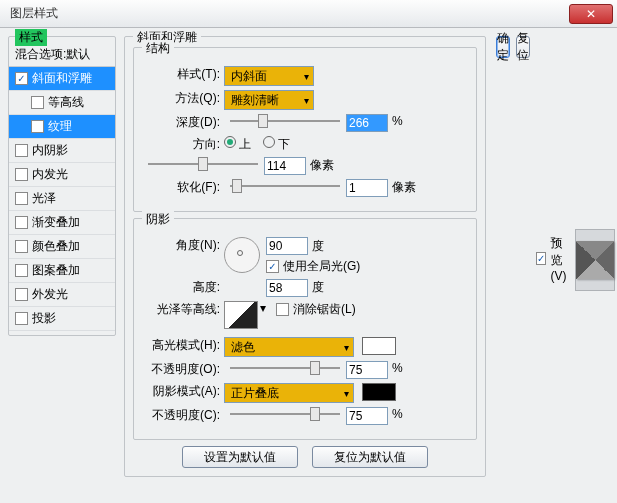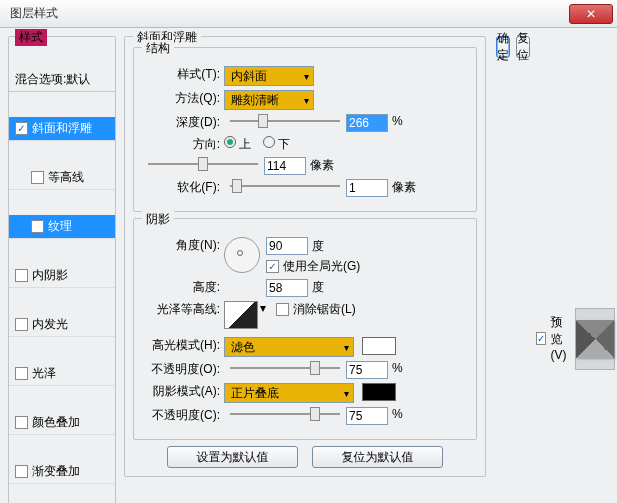--- a/index.html
+++ b/index.html
@@ -4,23 +4,23 @@
 <style>
 * { box-sizing: border-box; margin: 0; padding: 0; font-family: "Microsoft YaHei", sans-serif; font-size: 12px; }
 body { background: #eef0f1; width: 617px; height: 503px; overflow: hidden; }
 .titlebar { height: 28px; background: linear-gradient(#fdfdfd,#e6e9ec); border-bottom: 1px solid #b7babe; display: flex; align-items: center; padding: 0 4px; }
 .titlebar .title { padding-left: 6px; color: #333; }
 .titlebar .spacer { flex: 1; }
 .close-btn { width: 44px; height: 20px; background: linear-gradient(#e07070,#c83030); border: 1px solid #8a2020; border-radius: 3px; color: #fff; display: flex; align-items: center; justify-content: center; font-size: 12px; }
 .content { display: flex; padding: 8px 8px 8px 8px; }
 .left-panel { width: 108px; }
 .fieldset { border: 1px solid #c0c4c8; border-radius: 2px; padding: 6px 0 4px 0; position: relative; }
-.fieldset-label { position: absolute; top: -8px; left: 6px; background: #be185d; padding: 0 4px; }
+.fieldset-label { position: absolute; top: -8px; left: 6px; background: #22c55e; padding: 0 4px; }
 .style-list { }
-.style-item { padding: 3px 6px 3px 6px; display: flex; align-items: center; gap: 4px; border-bottom: 1px solid #dbdee1; margin-top: 25px; }
+.style-item { padding: 3px 6px 3px 6px; display: flex; align-items: center; gap: 4px; border-bottom: 1px solid #dbdee1; }
 .style-item.header { font-weight: normal; border-bottom: 1px solid #c6cace; }
 .style-item.selected { background: #1e90ff; color: #fff; }
 .style-item.sub { padding-left: 22px; }
 .cb { width: 13px; height: 13px; border: 1px solid #888; background: #fff; display: inline-flex; align-items: center; justify-content: center; font-size: 10px; color: #1a5fb4; }
 .mid-panel { width: 362px; margin-left: 8px; display: flex; flex-direction: column; gap: 10px; }
 .group { border: 1px solid #c0c4c8; border-radius: 2px; padding: 10px 8px 8px 8px; position: relative; }
 .group-label { position: absolute; top: -8px; left: 8px; background: #eef0f1; padding: 0 4px; }
 .inner-group { border: 1px solid #c0c4c8; border-radius: 2px; padding: 14px 8px 10px 8px; position: relative; margin-top: 0; }
 .row { display: flex; align-items: flex-start; margin: 4px 0; }
 .row .lbl { width: 82px; text-align: right; padding-right: 4px; }
@@ -39,21 +39,21 @@
 .contour-box { width: 34px; height: 28px; border: 1px solid #888; background: linear-gradient(135deg,#fff 50%,#222 50%); display: inline-block; }
 .swatch { width: 34px; height: 18px; border: 1px solid #666; display: inline-block; }
 .swatch.white { background: #fff; }
 .swatch.black { background: #000; }
 .right-panel { width: 112px; margin-left: 10px; display: flex; flex-direction: row; gap: 6px; align-items: stretch; }
 .btn { height: 22px; border: 1px solid #7a8aa0; background: linear-gradient(#fdfdfd,#e3e7ec); border-radius: 3px; display: flex; align-items: center; justify-content: center; }
 .btn.primary { border: 1px solid #3b7dd8; box-shadow: 0 0 0 1px #8fb8ee inset; }
 .preview-box { margin-top: 6px; align-self: center; width: 72px; height: 62px; background: #d6d9dc; border: 1px solid #aeb2b6; display: flex; align-items: center; justify-content: center; }
 .pyramid { width: 38px; height: 38px; background: conic-gradient(from 45deg,#666 0 25%,#aaa 25% 50%,#555 50% 75%,#888 75% 100%); box-shadow: 1px 1px 2px rgba(0,0,0,.3); }
 .bottom-btns { display: flex; justify-content: center; gap: 14px; margin-top: 6px; }
-.bottom-btns .btn { width: 131px; }
+.bottom-btns .btn { width: 116px; }
 .chk { display: inline-flex; align-items: center; gap: 4px; }
 </style>
 </head>
 <body>
 
 <div class="titlebar">
   <span class="title">图层样式</span>
   <span class="spacer"></span>
   <div class="close-btn">
       <span>✕</span>
@@ -88,25 +88,25 @@
         <div class="style-item">
             <span class="cb"></span>
             <span>内发光</span>
           </div>
         <div class="style-item">
             <span class="cb"></span>
             <span>光泽</span>
           </div>
         <div class="style-item">
             <span class="cb"></span>
+            <span>渐变叠加</span>
+          </div>
+        <div class="style-item">
+            <span class="cb"></span>
             <span>颜色叠加</span>
-          </div>
-        <div class="style-item">
-            <span class="cb"></span>
-            <span>渐变叠加</span>
           </div>
         <div class="style-item">
             <span class="cb"></span>
             <span>图案叠加</span>
           </div>
         <div class="style-item">
             <span class="cb"></span>
             <span>外发光</span>
           </div>
         <div class="style-item">

